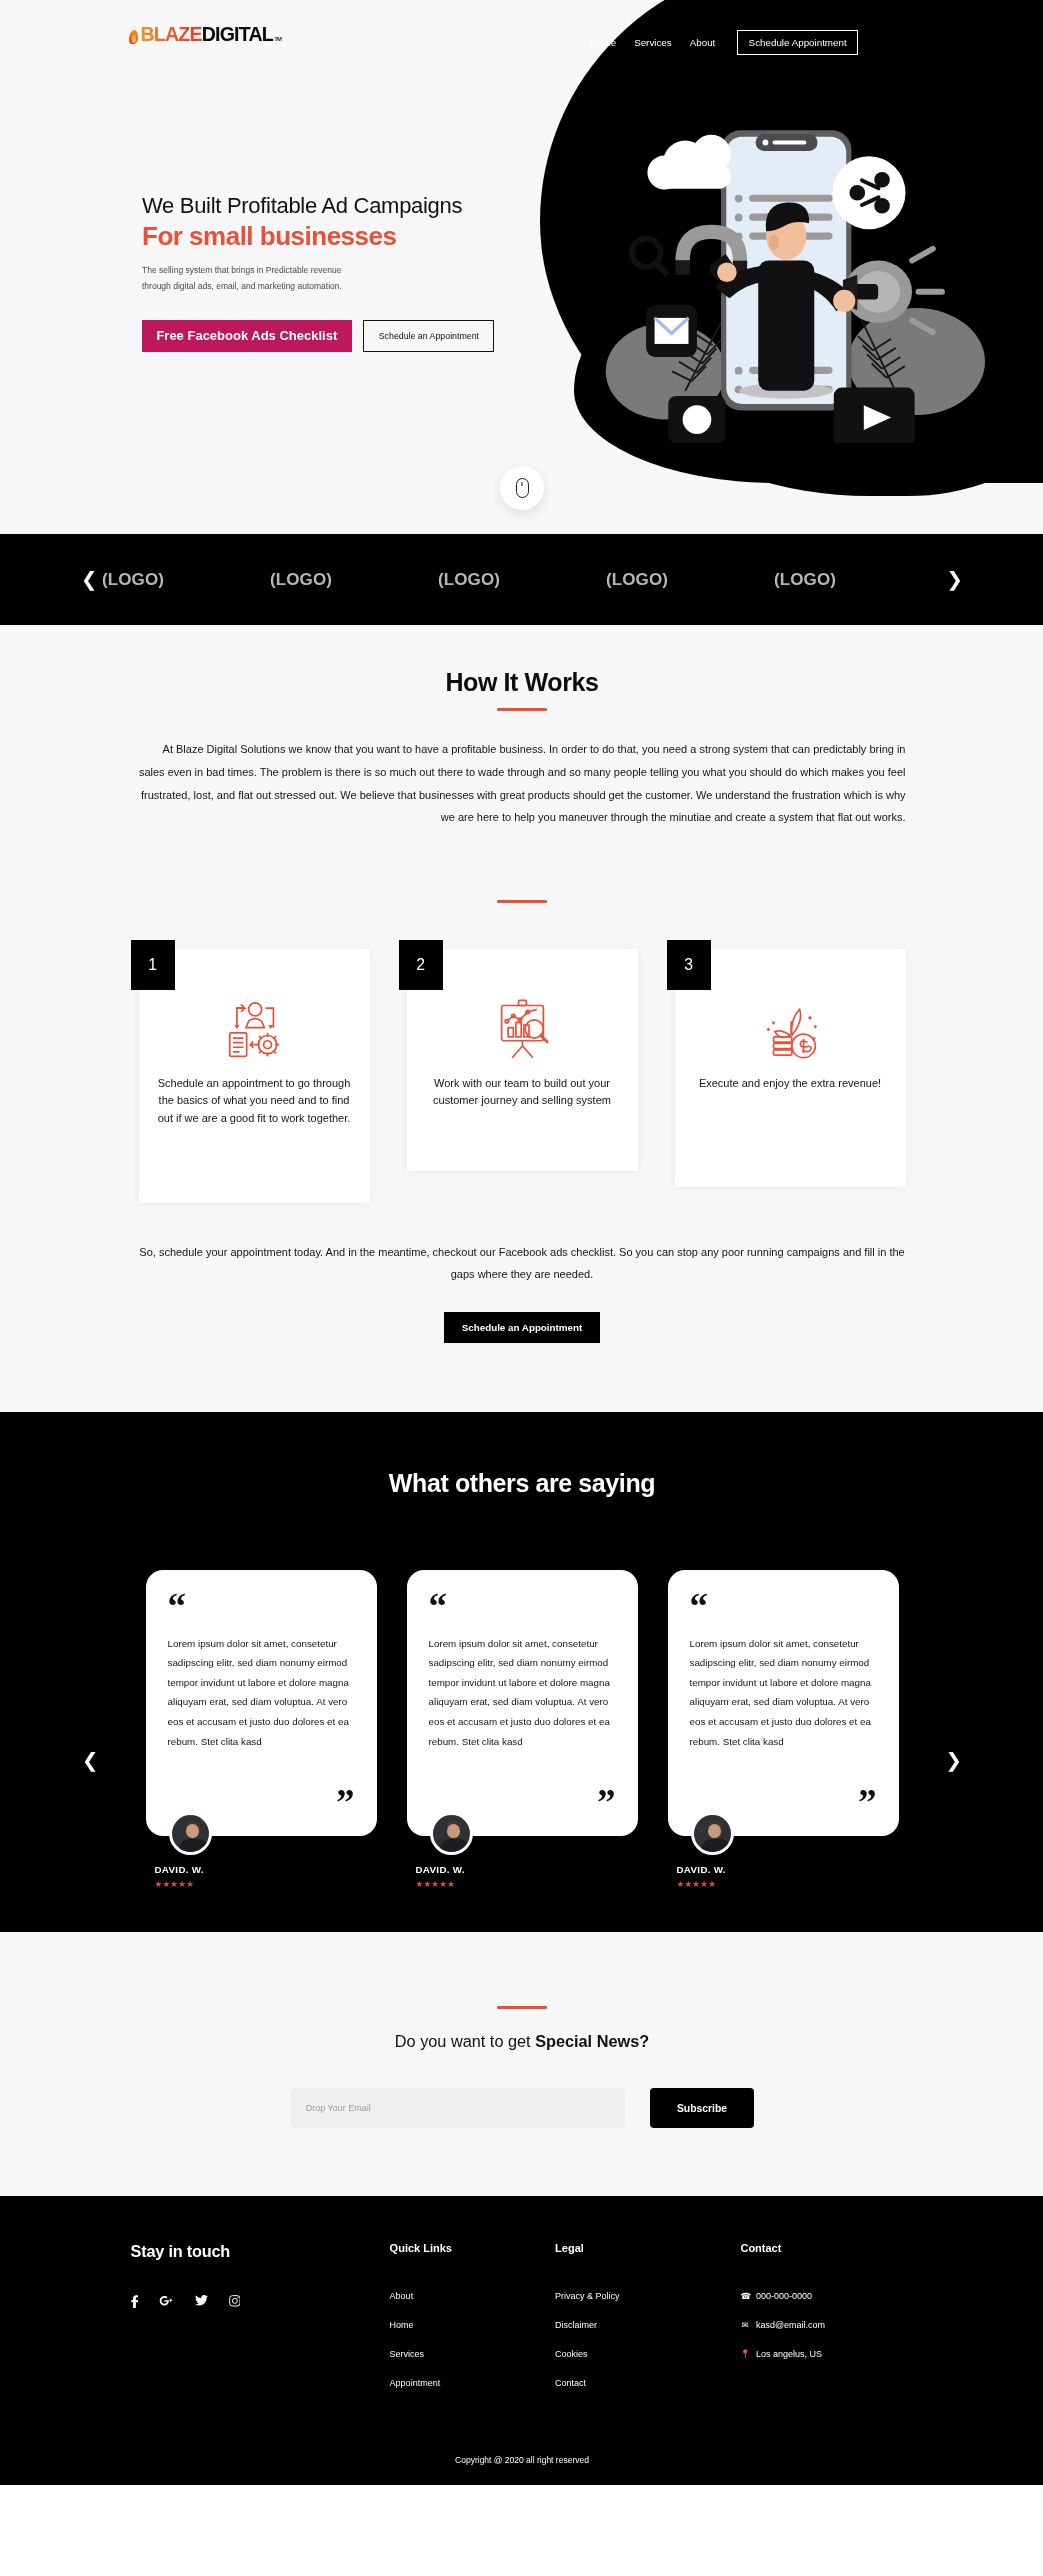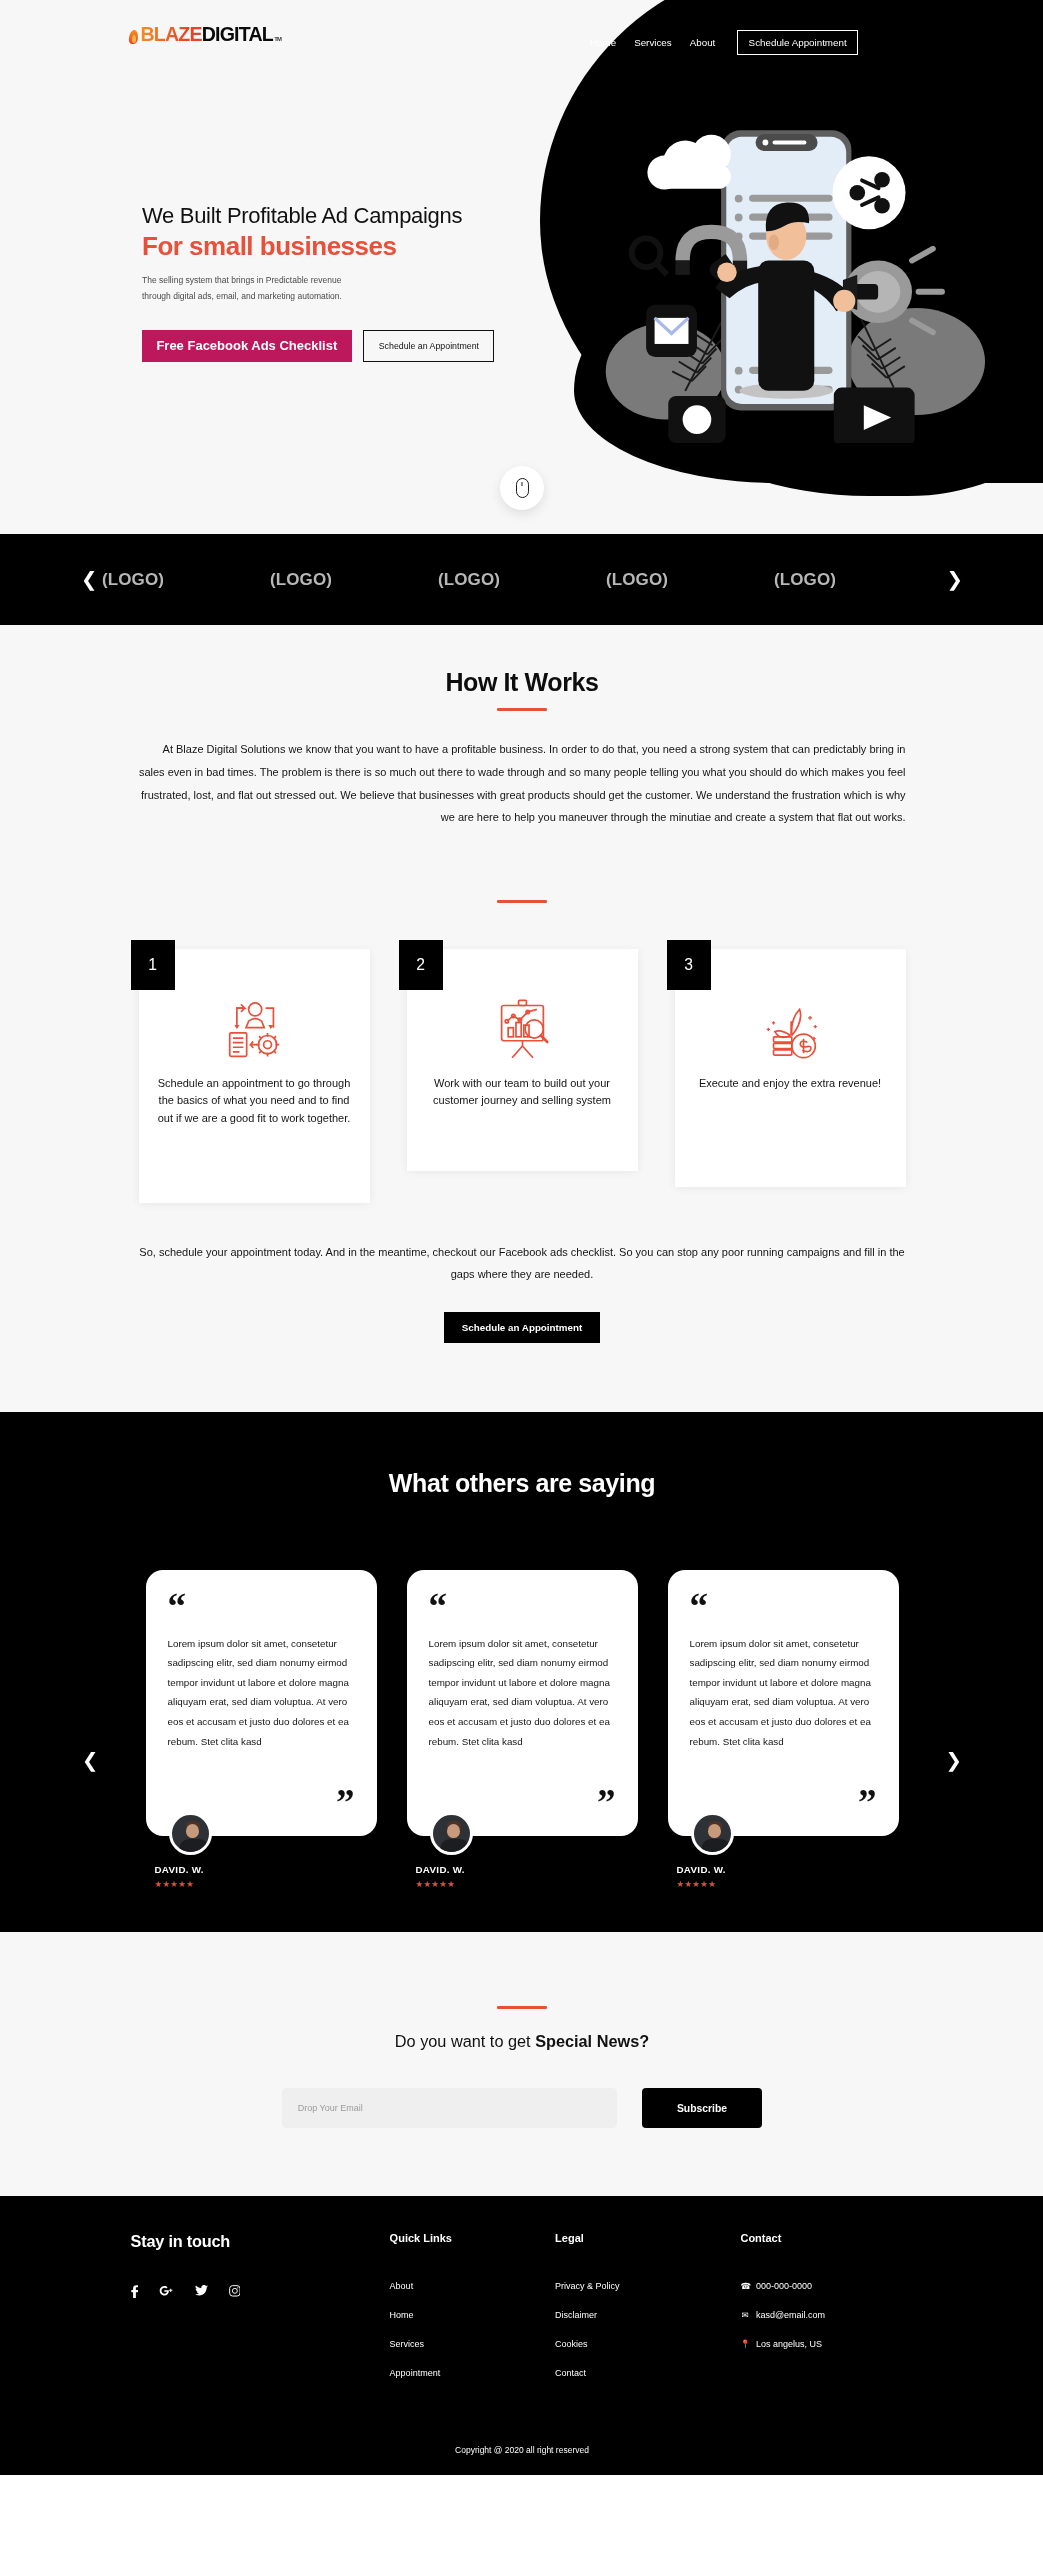--- a/index.html
+++ b/index.html
@@ -90,21 +90,21 @@
     text-decoration: none;
     font-weight: 500;
     white-space: nowrap;
   }
   .nav .nav-cta {
     border: 1px solid #fff;
     padding: 5.9px 10.4px;
     margin-left: 3.9px;
   }
 
-  .hero-copy { position: absolute; left: 142px; top: 202px; z-index: 5; width: 418px; }
+  .hero-copy { position: absolute; left: 142px; top: 192px; z-index: 5; width: 418px; }
   .hero-h1 { font-size: 22px; font-weight: 400; color: #111; letter-spacing: -0.3px; line-height: 1.25; }
   .hero-h2 { font-size: 26px; font-weight: 800; color: #e8503a; letter-spacing: -0.5px; line-height: 1.18; margin-top: 1.3px;}
   .hero-sub { margin-top: 11.7px; font-size: 8.5px; color: #4a4a4a; line-height: 1.85; }
   .hero-btns { margin-top: 25px; display: flex; gap: 11.7px; }
   .btn-dark {
     background: #be185d; color: #fff; font-size: 13px; font-weight: 700;
     padding: 8.5px 14.4px; border: none; cursor: pointer; white-space: nowrap;
   }
   .btn-ghost {
     background: transparent; color: #111; font-size: 8.8px; font-weight: 500;
@@ -214,27 +214,27 @@
   .nl-sub { text-align: center; margin-top: 23.5px; font-size: 16.3px; color: #111; font-weight: 400; }
   .nl-sub b { font-weight: 800; }
   .nl-form { display: flex; justify-content: center; gap: 25px; margin-top: 37px; }
   .nl-input {
     width: 335px; height: 40px; background: #efefef; border: none;
     border-radius: 4.6px; padding: 0 15.7px; font-size: 9px; color: #777;
     font-family: "Liberation Sans", sans-serif;
   }
   .nl-input::placeholder { color: #9b9b9b; }
   .nl-btn {
-    width: 120px; height: 40px; background: #000; color: #fff;
+    width: 104px; height: 40px; background: #000; color: #fff;
     border: none; border-radius: 3.9px; font-size: 10.4px; font-weight: 700; cursor: pointer;
     font-family: "Liberation Sans", sans-serif;
   }
 
   
-  .footer { width: 1044px; background: #000; color: #fff; padding: 36px 0 0; }
+  .footer { width: 1044px; background: #000; color: #fff; padding: 46px 0 0; }
   .foot-inner { width: 783px; margin: 0 auto; display: flex; }
   .f-col { }
   .f-col.stay { width: 274px; }
   .f-col.quick { width: 175px; }
   .f-col.legal { width: 196px; }
   .f-col.contact { width: 183px; }
   .f-h-big { font-size: 16.3px; font-weight: 800; letter-spacing: -0.2px; }
   .f-h { font-size: 11px; font-weight: 700; }
   .socials { display: flex; gap: 21px; margin-top: 34px; }
   .socials span { font-size: 11px; color: #fff; cursor: pointer; display:inline-flex; }

